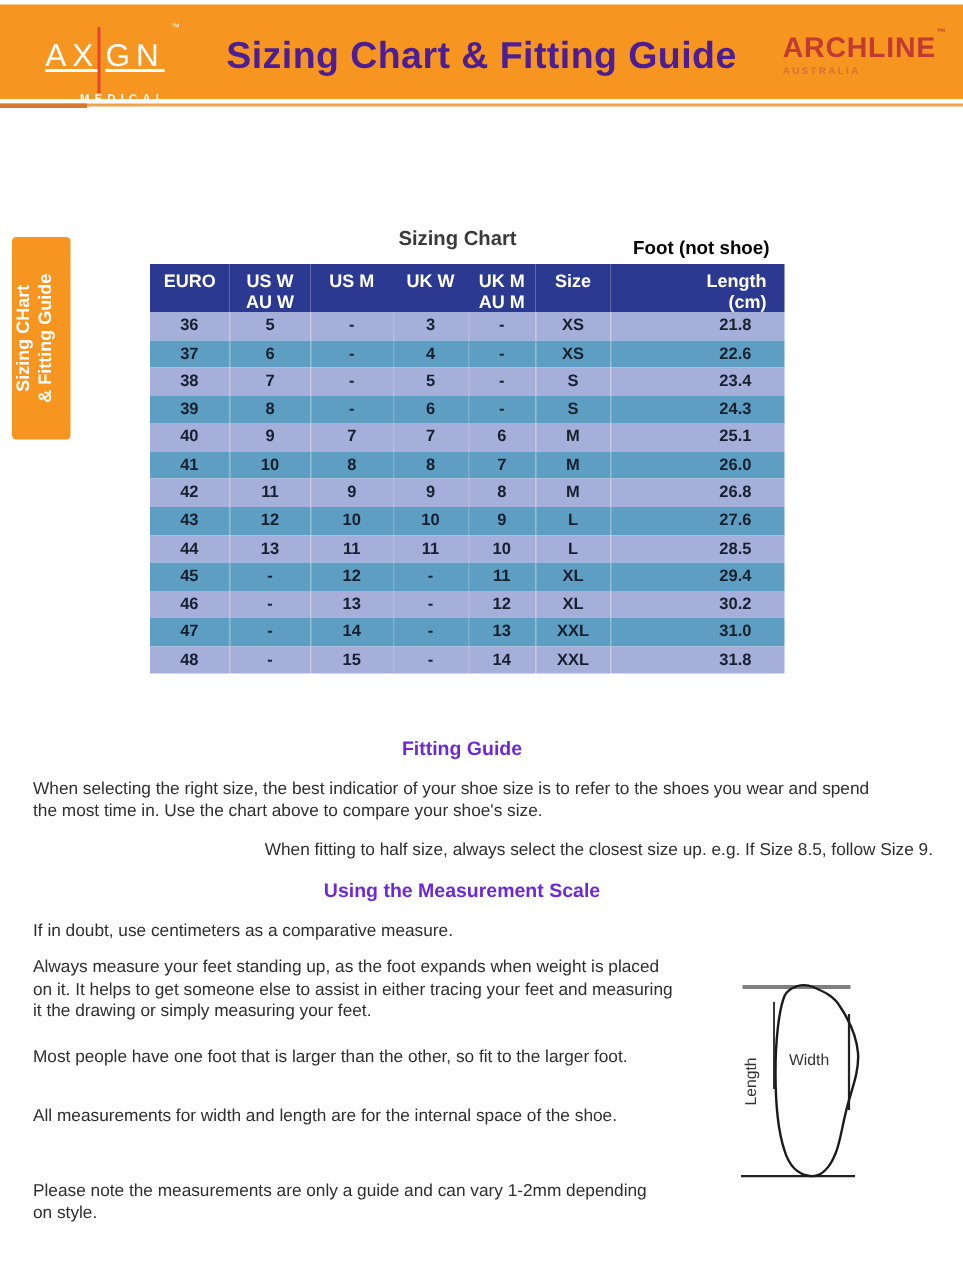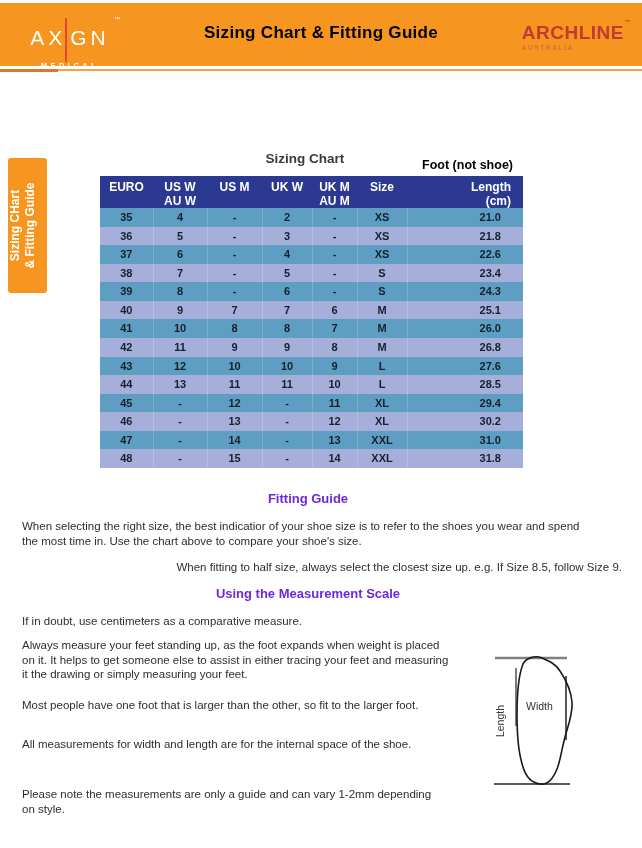--- a/index.html
+++ b/index.html
@@ -15,26 +15,26 @@
     --cell-text:#16202E;
     --body-text:#2E2E2E;
   }
   html,body{margin:0;padding:0;}
   .page{
     position:relative;width:642px;height:848px;background:#ffffff;overflow:hidden;
     font-family:"Liberation Sans",sans-serif;
   }
   
   .banner{position:absolute;left:0;top:3px;width:642px;height:63px;background:var(--banner-orange);}
-  .axign{position:absolute;left:28px;top:13px;width:84px;text-align:center;color:#fff;}
+  .axign{position:absolute;left:28px;top:13px;width:84px;text-align:right;color:#fff;text-decoration:underline;}
   .axign-name{display:flex;justify-content:center;align-items:center;font-size:21px;letter-spacing:4px;font-weight:normal;position:relative;}
   .axign-i{display:inline-block;width:2px;height:44px;background:var(--axign-line);margin:0 3px 0 -1px;position:relative;top:2px;}
   .axign-tm{position:absolute;right:-8px;top:0;font-size:6px;letter-spacing:0;}
   .axign-sub{font-size:7.5px;letter-spacing:3.5px;font-weight:bold;margin-top:1px;}
-  .main-title{position:absolute;left:0;right:0;top:20px;text-align:center;color:#000000;font-weight:bold;font-size:17px;letter-spacing:0.3px;}
+  .main-title{position:absolute;left:0;right:0;top:20px;text-align:center;color:#4c1d95;font-weight:bold;font-size:25px;letter-spacing:0.3px;}
   .archline{position:absolute;right:18px;top:19px;text-align:left;color:var(--archline-red);}
   .archline-name{font-size:19px;font-weight:bold;letter-spacing:0.5px;position:relative;}
   .archline-tm{position:absolute;right:-7px;top:-3px;font-size:6px;}
   .archline-sub{font-size:6.5px;letter-spacing:1.6px;color:var(--archline-sub);font-weight:bold;margin-top:0;}
   .rule{position:absolute;top:69px;left:0;width:642px;height:2px;background:var(--rule-orange);}
   .rule-cap{position:absolute;top:69px;left:0;width:58px;height:3px;background:var(--rule-orange-dark);}
   
   .side-tab{position:absolute;left:8px;top:158px;width:39px;height:135px;background:var(--banner-orange);border-radius:3px;}
   .side-tab-text{position:absolute;width:135px;height:39px;left:-48px;top:48px;transform:rotate(-90deg);
     text-align:center;color:#fff;font-weight:bold;font-size:12px;line-height:15px;}
@@ -138,29 +138,20 @@
           <th>
             <div>Size</div>
           </th>
           <th class="len-h">
             <div>Length</div>
             <div>(cm)</div>
           </th>
         </tr>
     </thead>
     <tbody>
-        <tr class="teal">
-          <td>35</td>
-          <td>4</td>
-          <td>-</td>
-          <td>2</td>
-          <td>-</td>
-          <td>XS</td>
-          <td class="len">21.0</td>
-        </tr>
         <tr class="lav">
           <td>36</td>
           <td>5</td>
           <td>-</td>
           <td>3</td>
           <td>-</td>
           <td>XS</td>
           <td class="len">21.8</td>
         </tr>
         <tr class="teal">

